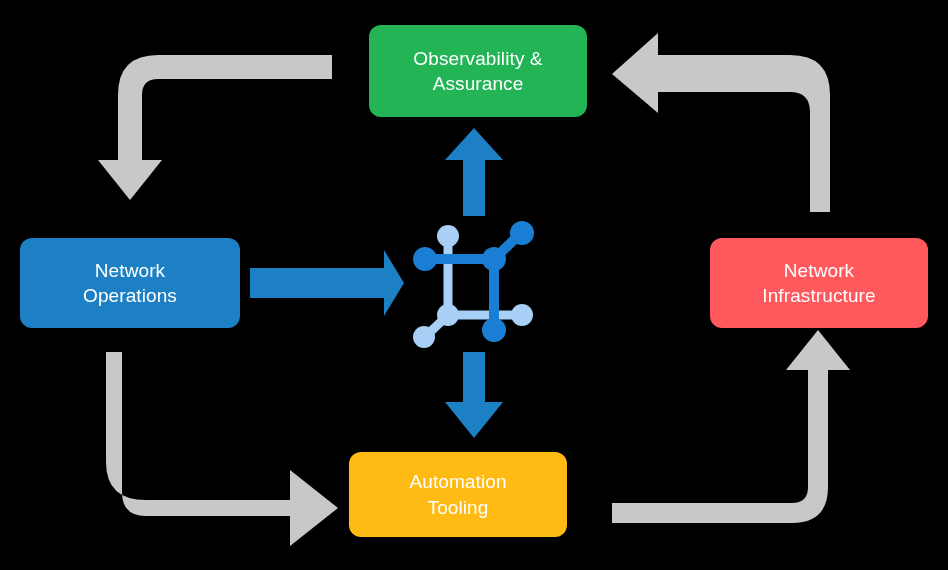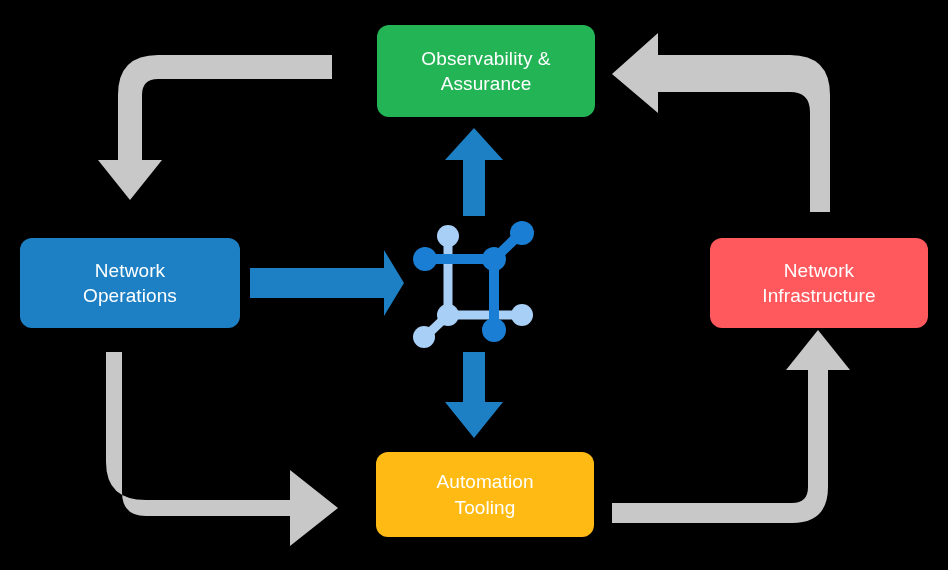--- a/index.html
+++ b/index.html
@@ -37,24 +37,24 @@
     color: #ffffff;
     font-size: 19px;
     line-height: 1.32;
     font-weight: 400;
     letter-spacing: 0.1px;
     box-sizing: border-box;
     padding: 4px 10px;
     z-index: 5;
   }
   .node-label { display: block; white-space: pre-line; }
-  #box-observability { left: 377px; top: 25px;  width: 218px; height: 92px; }
+  #box-observability { left: 369px; top: 25px;  width: 218px; height: 92px; }
   #box-netops        { left: 20px;  top: 238px; width: 220px; height: 90px; }
   #box-netinfra      { left: 710px; top: 238px; width: 218px; height: 90px; }
-  #box-automation    { left: 376px; top: 452px; width: 218px; height: 85px; }
+  #box-automation    { left: 349px; top: 452px; width: 218px; height: 85px; }
   #central-icon {
     position: absolute;
     left: 412px;
     top: 218px;
     width: 140px;
     height: 130px;
     z-index: 6;
   }
   #central-icon svg { display: block; width: 140px; height: 130px; }
 </style>

